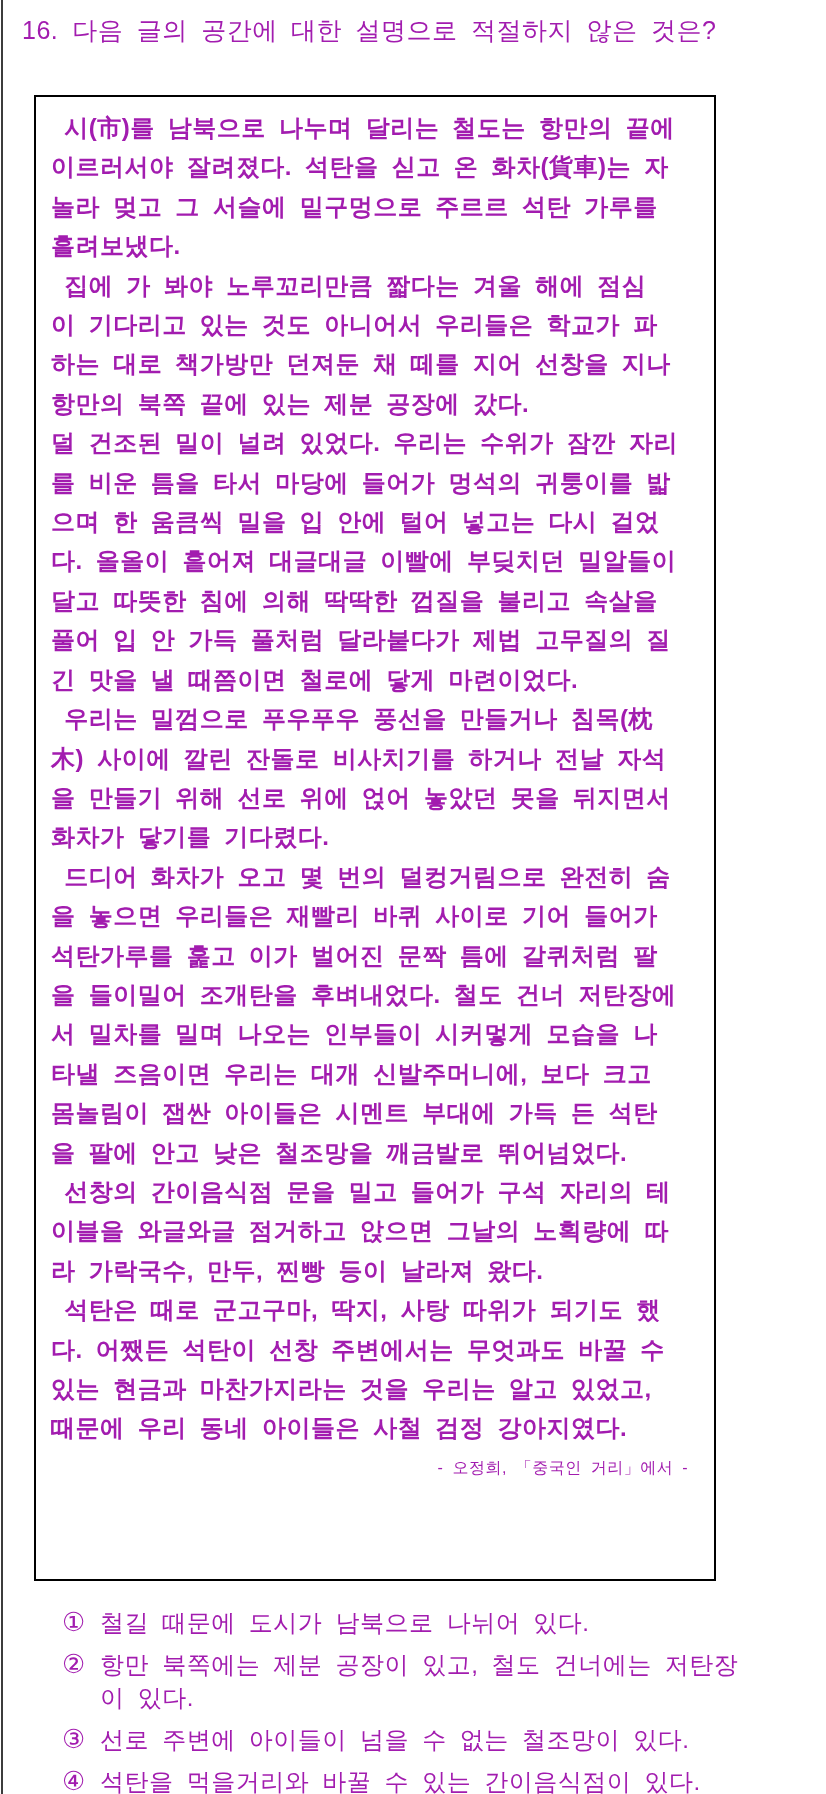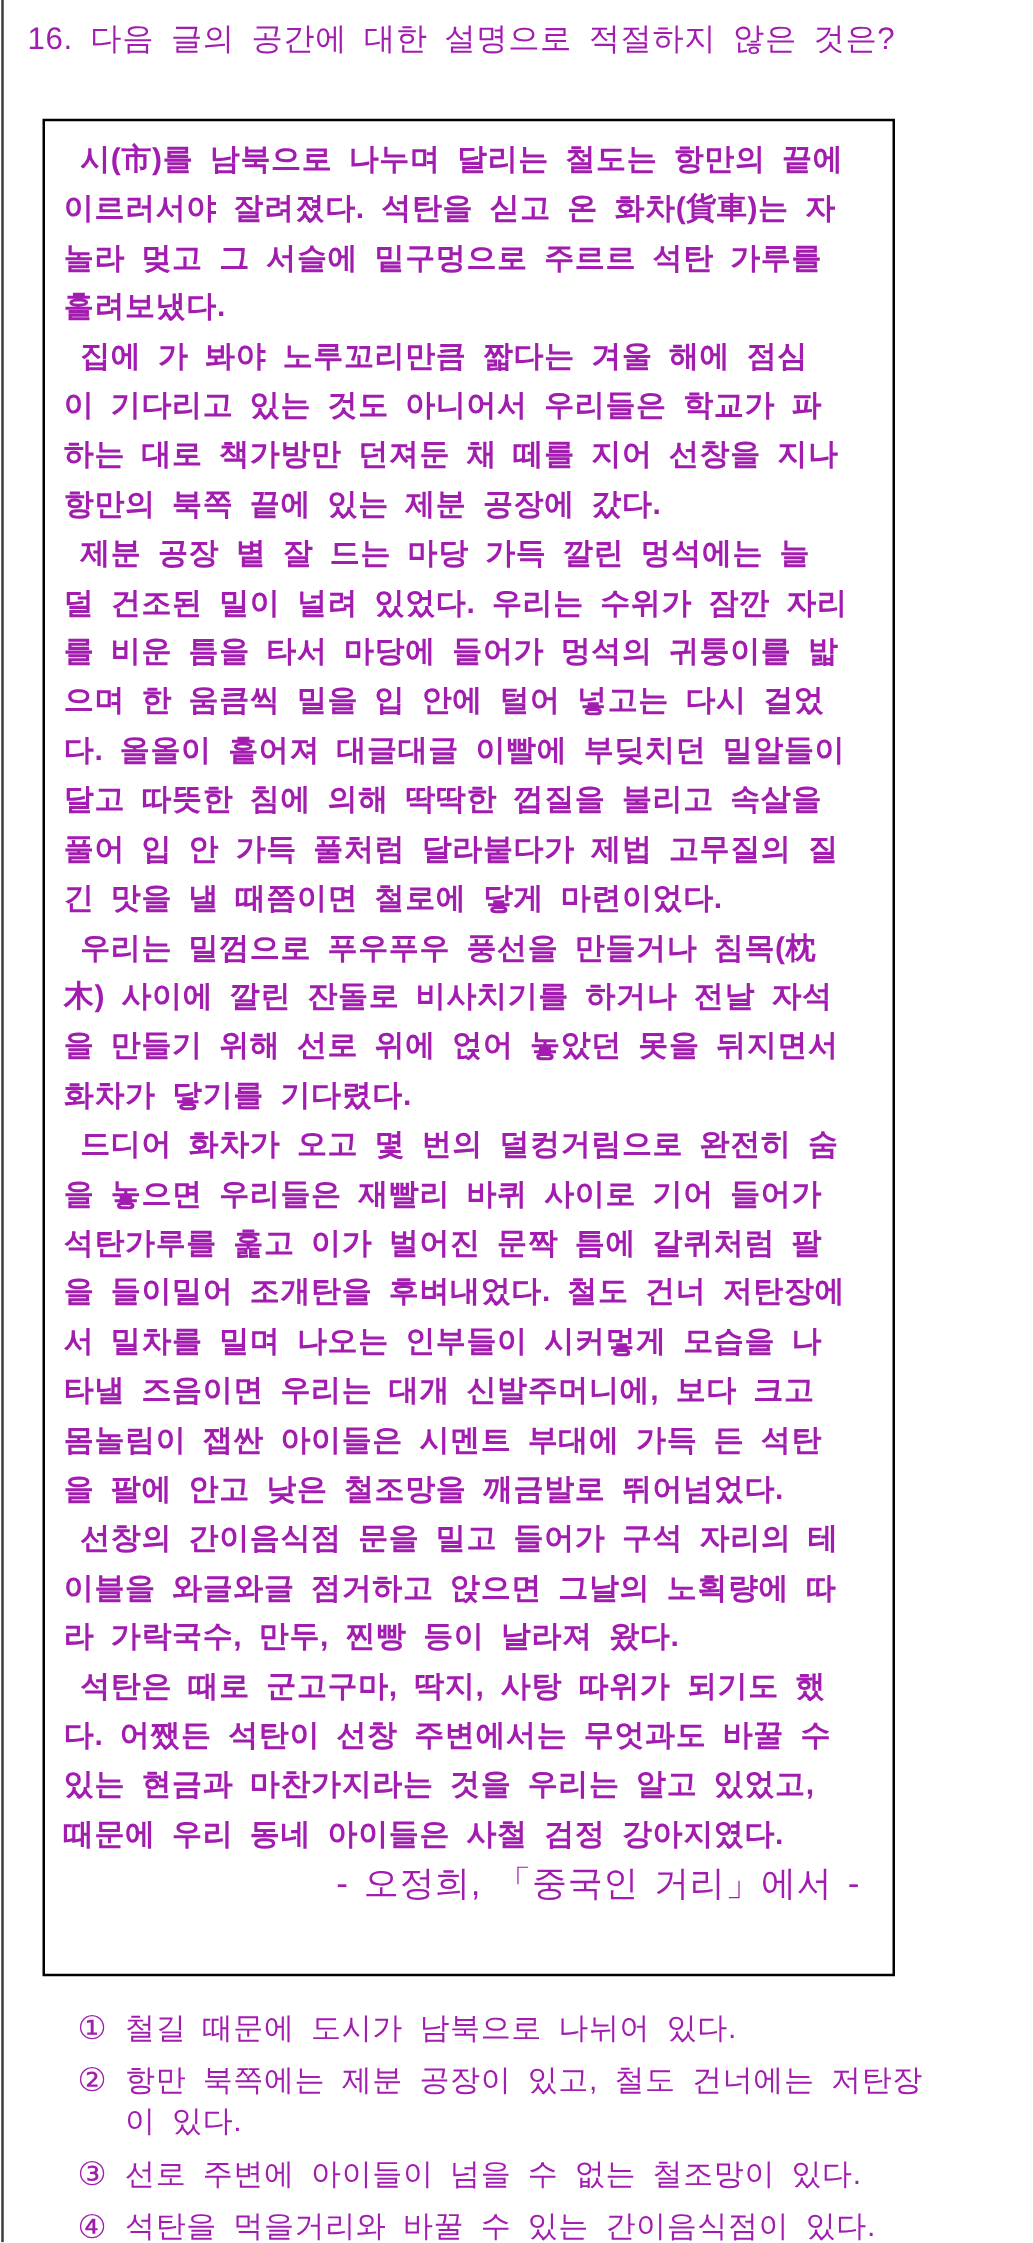--- a/index.html
+++ b/index.html
@@ -38,21 +38,21 @@
   }
   .passage-lines .line {
     font-size: 24px;
     line-height: 39.4px;
     white-space: pre;
     letter-spacing: 0.5px;
     word-spacing: 6px;
     font-weight: bold;
   }
   .attribution {
-    font-size: 28px;
+    font-size: 16px;
     line-height: 39.4px;
     text-align: right;
     padding-right: 14px;
     letter-spacing: 0.5px;
     word-spacing: 4px;
   }
   .choices {
     position: absolute;
     left: 62px; top: 1606px;
     width: 748px;
@@ -91,21 +91,20 @@
   <div class="passage-box">
     <div class="passage-lines">
         <div class="line"> 시(市)를 남북으로 나누며 달리는 철도는 항만의 끝에</div>
         <div class="line">이르러서야 잘려졌다. 석탄을 싣고 온 화차(貨車)는 자</div>
         <div class="line">놀라 멎고 그 서슬에 밑구멍으로 주르르 석탄 가루를</div>
         <div class="line">흘려보냈다.</div>
         <div class="line"> 집에 가 봐야 노루꼬리만큼 짧다는 겨울 해에 점심</div>
         <div class="line">이 기다리고 있는 것도 아니어서 우리들은 학교가 파</div>
         <div class="line">하는 대로 책가방만 던져둔 채 떼를 지어 선창을 지나</div>
         <div class="line">항만의 북쪽 끝에 있는 제분 공장에 갔다.</div>
-        <div class="line"> 제분 공장 볕 잘 드는 마당 가득 깔린 멍석에는 늘</div>
         <div class="line">덜 건조된 밀이 널려 있었다. 우리는 수위가 잠깐 자리</div>
         <div class="line">를 비운 틈을 타서 마당에 들어가 멍석의 귀퉁이를 밟</div>
         <div class="line">으며 한 움큼씩 밀을 입 안에 털어 넣고는 다시 걸었</div>
         <div class="line">다. 올올이 흩어져 대글대글 이빨에 부딪치던 밀알들이</div>
         <div class="line">달고 따뜻한 침에 의해 딱딱한 껍질을 불리고 속살을</div>
         <div class="line">풀어 입 안 가득 풀처럼 달라붙다가 제법 고무질의 질</div>
         <div class="line">긴 맛을 낼 때쯤이면 철로에 닿게 마련이었다.</div>
         <div class="line"> 우리는 밀껌으로 푸우푸우 풍선을 만들거나 침목(枕</div>
         <div class="line">木) 사이에 깔린 잔돌로 비사치기를 하거나 전날 자석</div>
         <div class="line">을 만들기 위해 선로 위에 얹어 놓았던 못을 뒤지면서</div>

